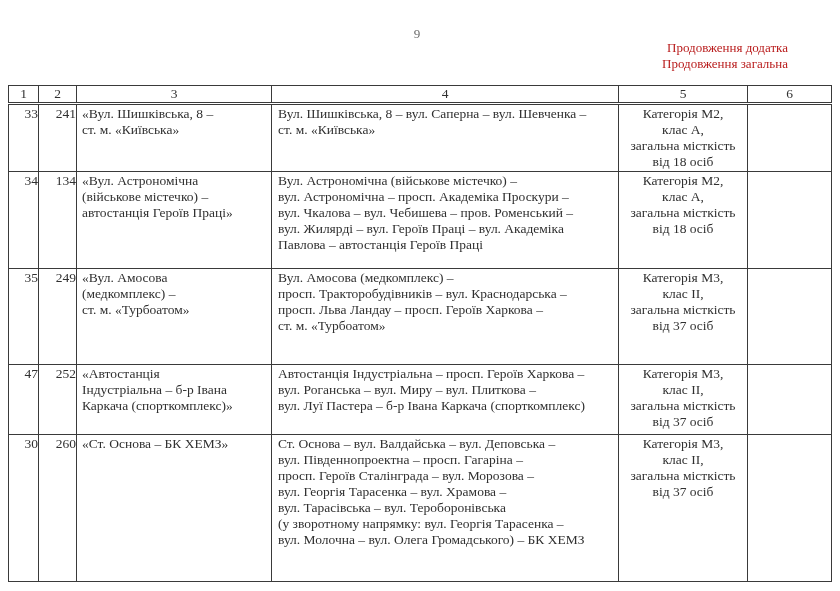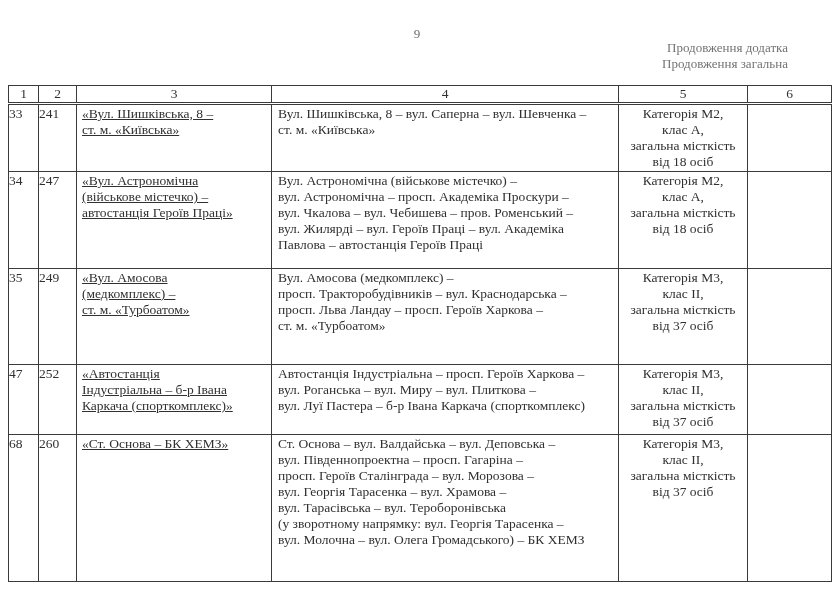--- a/index.html
+++ b/index.html
@@ -13,21 +13,21 @@
   .page { position: relative; width: 840px; height: 591px; background: #fff; }
 
   .page-number {
     position: absolute; top: 26px; left: 0; right: 6px;
     text-align: center;
     font-size: 13px; color: #6b6b6b;
   }
   .continuation {
     position: absolute; top: 40px; right: 52px;
     text-align: right;
-    font-size: 13px; line-height: 15.5px; color: #737373;
+    font-size: 13px; line-height: 15.5px; color: #b91c1c;
   }
 
   table.routes {
     position: absolute; top: 85px; left: 8px;
     width: 823px;
     border-collapse: collapse;
     table-layout: fixed;
     font-size: 13.5px;
     line-height: 16px;
     color: #303030;
@@ -37,22 +37,22 @@
     vertical-align: top;
     overflow: hidden;
   }
   table.routes th {
     font-weight: normal;
     text-align: center;
     height: 17px;
     padding: 0 2px;
     border-bottom: 3px double #3a3a3a;
   }
-  td.c-num  { text-align: left; padding-top: 1px; }
-  td.c-name { text-align: left; padding: 1px 3px 1px 5px; white-space: pre-line; text-decoration: underline; }
+  td.c-num  { text-align: right; padding-top: 1px; }
+  td.c-name { text-align: left; padding: 1px 3px 1px 5px; white-space: pre-line; }
   td.c-path { text-align: left; padding: 1px 3px 12px 6px; white-space: pre-line; }
   td.c-cat  { text-align: center; padding: 1px 2px; white-space: pre-line; margin-top: 40px; }
   td.c-empty{ }
 
   tr.h-r33 { height: 65px; }
   tr.h-r34 { height: 97px; }
   tr.h-r35 { height: 96px; }
   tr.h-r36 { height: 70px; }
   tr.h-r37 { height: 147px; }
 </style>
@@ -96,21 +96,21 @@
         <td class="c-path">Вул. Шишківська, 8 – вул. Саперна – вул. Шевченка –
 ст. м. «Київська»</td>
         <td class="c-cat">Категорія М2,
 клас А,
 загальна місткість
 від 18 осіб</td>
         <td class="c-empty"></td>
       </tr>
       <tr class="h-r34">
         <td class="c-num">34</td>
-        <td class="c-num">247</td>
+        <td class="c-num">134</td>
         <td class="c-name">«Вул. Астрономічна
 (військове містечко) –
 автостанція Героїв Праці»</td>
         <td class="c-path">Вул. Астрономічна (військове містечко) –
 вул. Астрономічна – просп. Академіка Проскури –
 вул. Чкалова – вул. Чебишева – пров. Роменський –
 вул. Жилярді – вул. Героїв Праці – вул. Академіка
 Павлова – автостанція Героїв Праці</td>
         <td class="c-cat">Категорія М2,
 клас А,
@@ -143,21 +143,21 @@
         <td class="c-path">Автостанція Індустріальна – просп. Героїв Харкова –
 вул. Роганська – вул. Миру – вул. Плиткова –
 вул. Луї Пастера – б-р Івана Каркача (спорткомплекс)</td>
         <td class="c-cat">Категорія М3,
 клас ІІ,
 загальна місткість
 від 37 осіб</td>
         <td class="c-empty"></td>
       </tr>
       <tr class="h-r37">
-        <td class="c-num">68</td>
+        <td class="c-num">30</td>
         <td class="c-num">260</td>
         <td class="c-name">«Ст. Основа – БК ХЕМЗ»</td>
         <td class="c-path">Ст. Основа – вул. Валдайська – вул. Деповська –
 вул. Південнопроектна – просп. Гагаріна –
 просп. Героїв Сталінграда – вул. Морозова –
 вул. Георгія Тарасенка – вул. Храмова –
 вул. Тарасівська – вул. Тероборонівська
 (у зворотному напрямку: вул. Георгія Тарасенка –
 вул. Молочна – вул. Олега Громадського) – БК ХЕМЗ</td>
         <td class="c-cat">Категорія М3,

